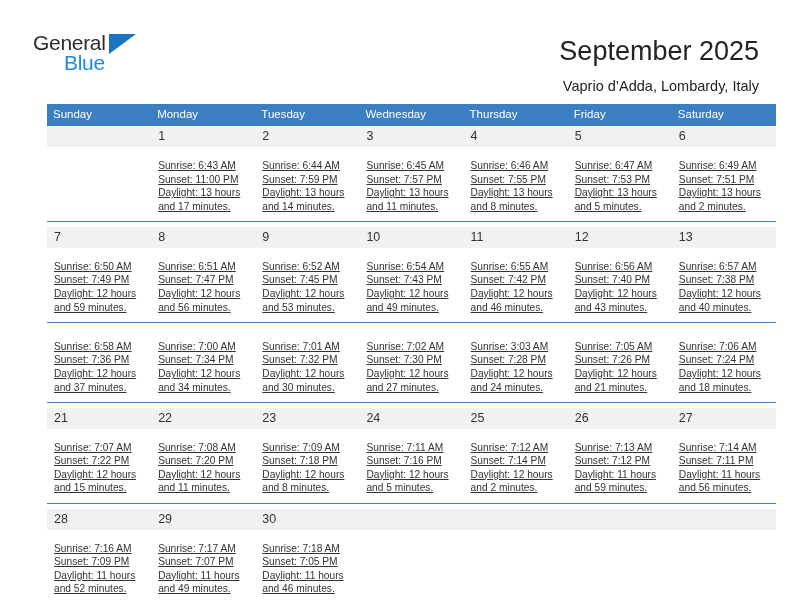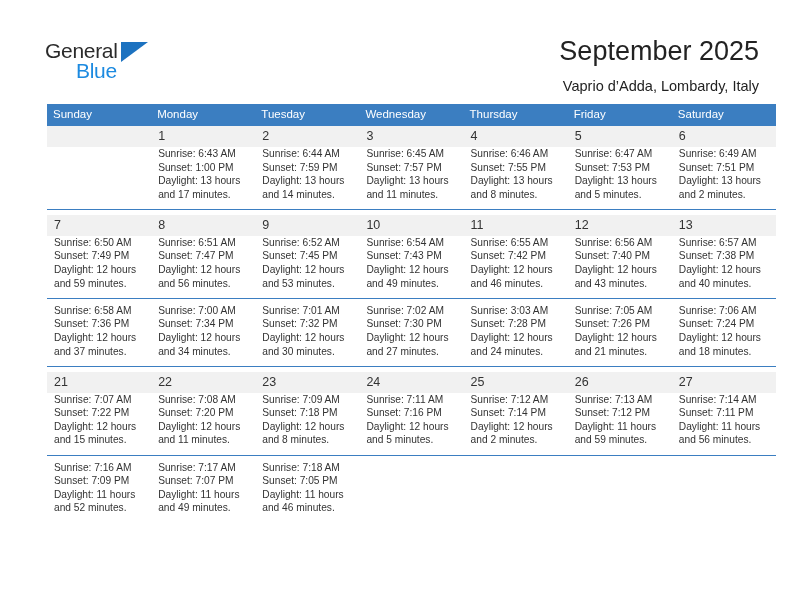--- a/index.html
+++ b/index.html
@@ -17,22 +17,22 @@
   }
 
   
   .top {
     position: absolute;
     left: 0; top: 0;
     width: 792px; height: 100px;
   }
   .logo {
     position: absolute;
-    left: 33px; top: 40px;
-    width: 180px; height: 50px; margin-left: 12px;
+    left: 33px; top: 32px;
+    width: 180px; height: 50px;
   }
   .logo-general {
     position: absolute;
     left: 0; top: 0;
     font-size: 21px;
     letter-spacing: -0.3px;
     color: #2b2b2b;
     font-family: "Liberation Sans", sans-serif;
     line-height: 22px;
   }
@@ -105,24 +105,25 @@
     color: #333333;
     padding: 3px 0 3px 7px;
     line-height: 15px;
     height: 20px;
     vertical-align: top;
   }
   .info-row td {
     background: #ffffff;
     font-size: 10.2px;
     color: #333333;
-    padding: 0 6px 8px 7px;
+    padding: 12px 6px 8px 7px;
     line-height: 13.6px;
     vertical-align: top;
     height: 62px;
+    text-decoration: underline;
   }
   .info-line { display: block; }
 </style>
 </head>
 <body>
 
 <div class="page">
 
   <div class="top">
 
@@ -165,21 +166,21 @@
             <td>2</td>
             <td>3</td>
             <td>4</td>
             <td>5</td>
             <td>6</td>
           </tr>
           <tr class="info-row">
             <td></td>
             <td>
               <span class="info-line">Sunrise: 6:43 AM</span>
-              <span class="info-line">Sunset: 1:00 PM</span>
+              <span class="info-line">Sunset: 11:00 PM</span>
               <span class="info-line">Daylight: 13 hours</span>
               <span class="info-line">and 17 minutes.</span>
             </td>
             <td>
               <span class="info-line">Sunrise: 6:44 AM</span>
               <span class="info-line">Sunset: 7:59 PM</span>
               <span class="info-line">Daylight: 13 hours</span>
               <span class="info-line">and 14 minutes.</span>
             </td>
             <td>
@@ -362,20 +363,29 @@
             <td>
               <span class="info-line">Sunrise: 7:14 AM</span>
               <span class="info-line">Sunset: 7:11 PM</span>
               <span class="info-line">Daylight: 11 hours</span>
               <span class="info-line">and 56 minutes.</span>
             </td>
           </tr>
           <tr class="weeksep">
             <td colspan="7"></td>
           </tr>
+          <tr class="daynum-row">
+            <td>28</td>
+            <td>29</td>
+            <td>30</td>
+            <td></td>
+            <td></td>
+            <td></td>
+            <td></td>
+          </tr>
           <tr class="info-row">
             <td>
               <span class="info-line">Sunrise: 7:16 AM</span>
               <span class="info-line">Sunset: 7:09 PM</span>
               <span class="info-line">Daylight: 11 hours</span>
               <span class="info-line">and 52 minutes.</span>
             </td>
             <td>
               <span class="info-line">Sunrise: 7:17 AM</span>
               <span class="info-line">Sunset: 7:07 PM</span>

